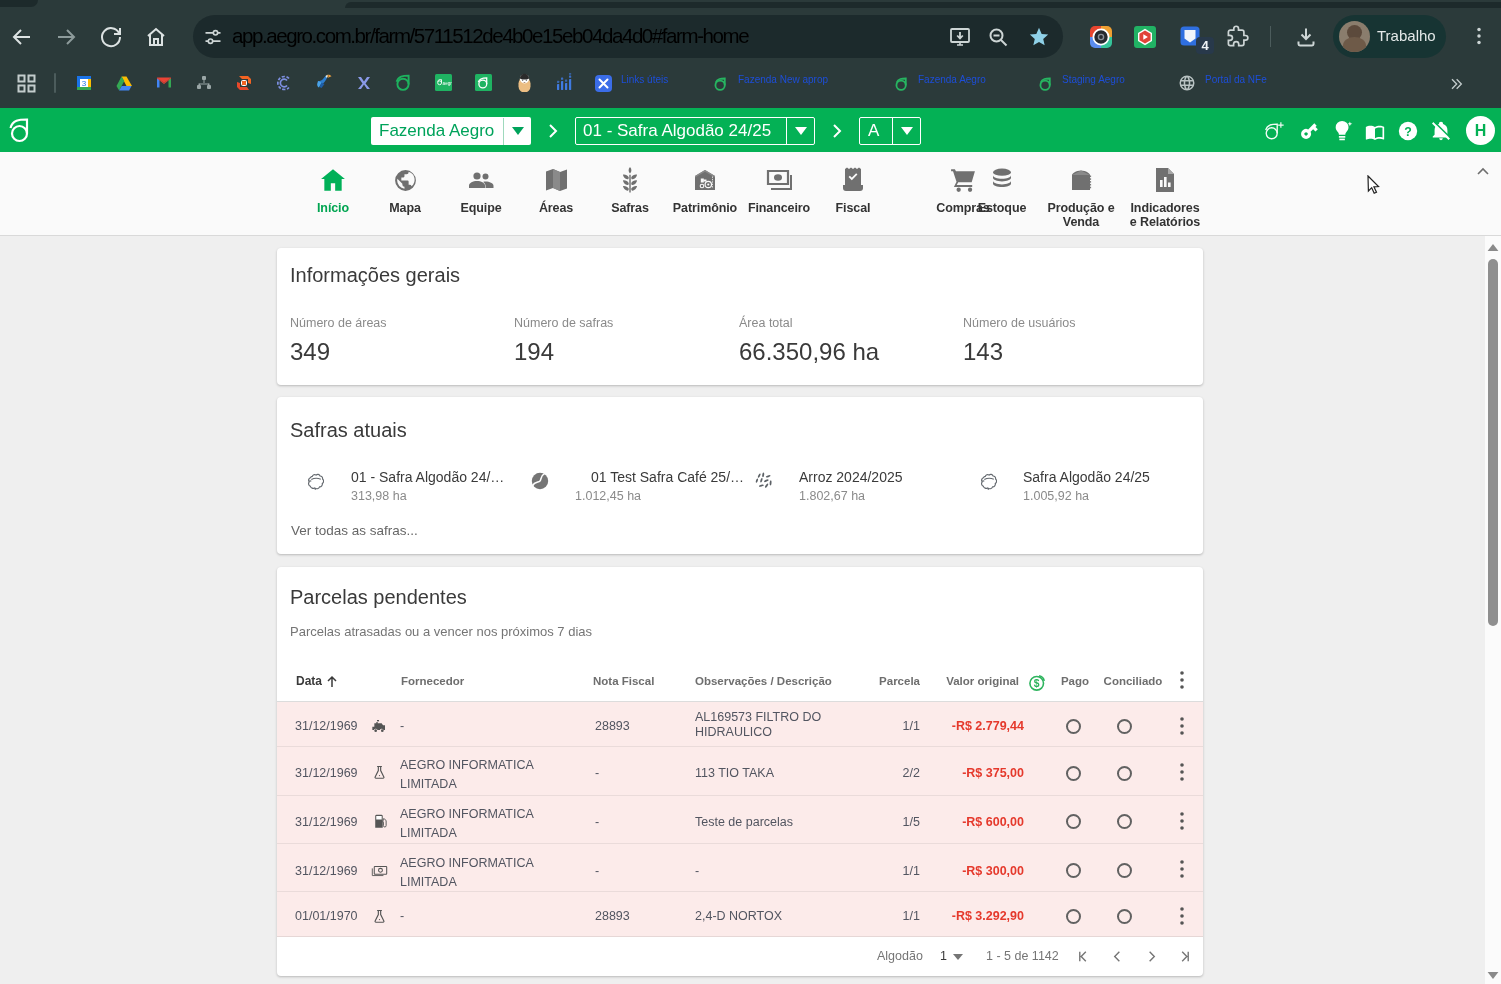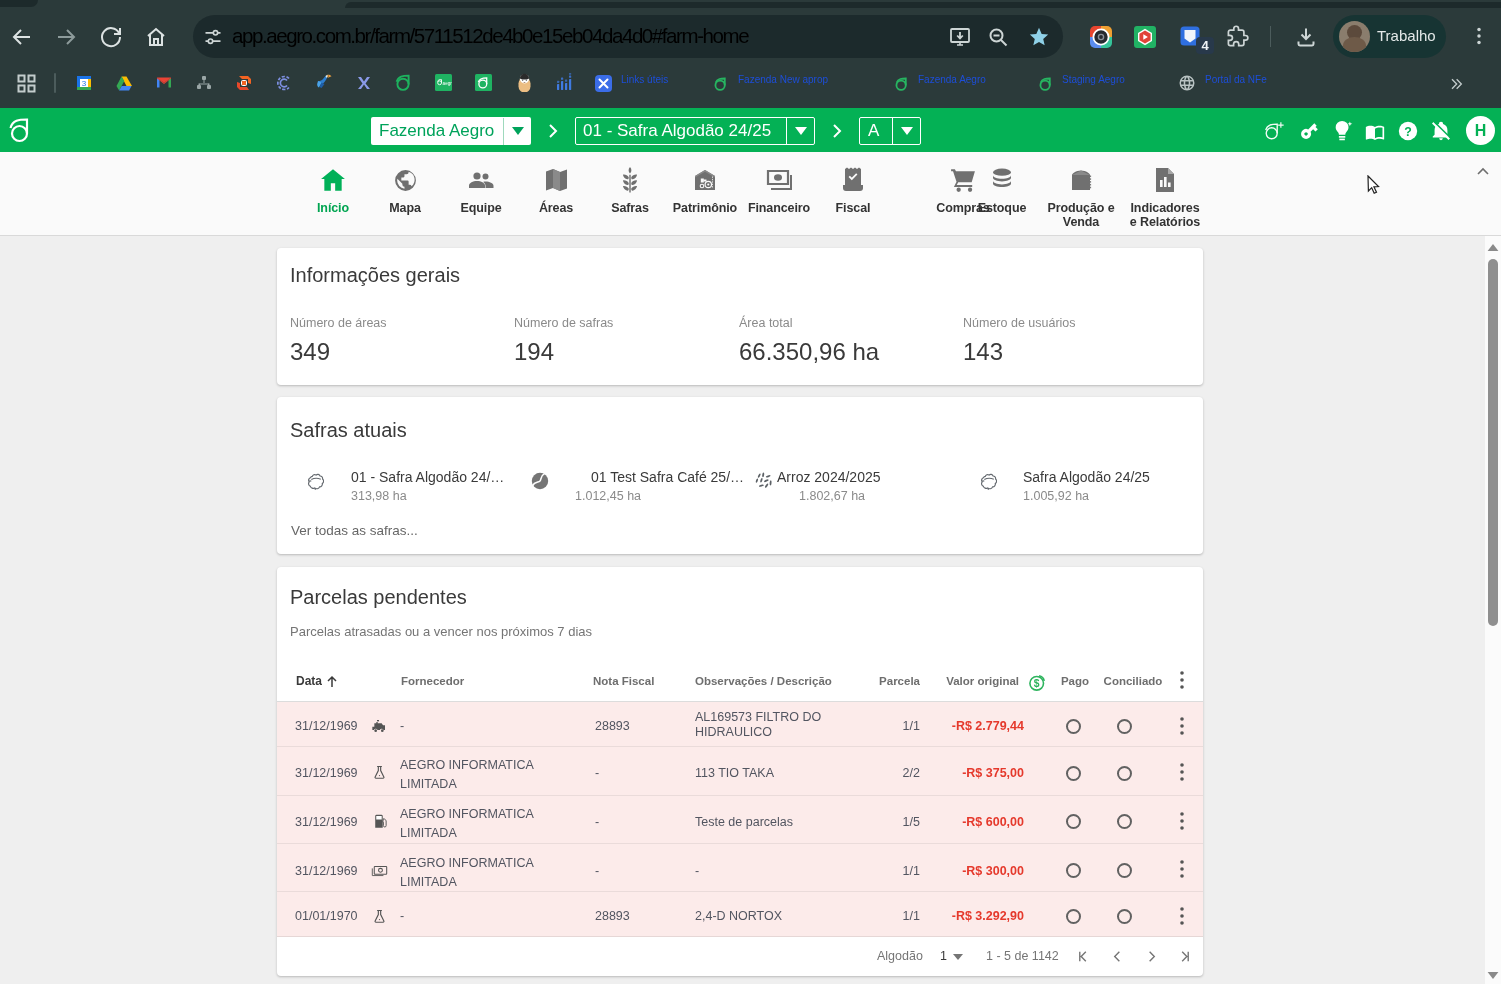--- a/index.html
+++ b/index.html
@@ -508,21 +508,21 @@
           <ellipse cx="8.2" cy="2.9" rx="0.95" ry="2.4" transform="rotate(8 8.2 2.9)"></ellipse>
           <ellipse cx="13.2" cy="4.3" rx="0.95" ry="2.5" transform="rotate(72 13.2 4.3)"></ellipse>
           <ellipse cx="6.4" cy="8.2" rx="0.95" ry="2.4" transform="rotate(18 6.4 8.2)"></ellipse>
           <ellipse cx="11.3" cy="8.7" rx="0.95" ry="2.5" transform="rotate(65 11.3 8.7)"></ellipse>
           <ellipse cx="1.9" cy="8.6" rx="0.9" ry="2.2" transform="rotate(20 1.9 8.6)"></ellipse>
           <ellipse cx="15.6" cy="10.8" rx="0.95" ry="2.6" transform="rotate(5 15.6 10.8)"></ellipse>
           <ellipse cx="6.3" cy="13.7" rx="0.9" ry="2.5" transform="rotate(75 6.3 13.7)"></ellipse>
           <ellipse cx="11.6" cy="13.6" rx="0.95" ry="2.5" transform="rotate(35 11.6 13.6)"></ellipse>
         </g>
       </svg>
-    <div class="abs" style="left:500px;top:72px;font-size:14px;color:#3a3a3a;">Arroz 2024/2025</div>
+    <div class="abs" style="left:522px;top:72px;font-size:14px;color:#3a3a3a;">Arroz 2024/2025</div>
     <div class="abs" style="left:522px;top:92px;font-size:12.5px;color:#8a8a8a;">1.802,67 ha</div>
 
     <svg style="position:absolute;left:703px;top:76px;" width="17" height="17" viewBox="0 0 17 17" fill="none" stroke="#63686e" stroke-width="1.15">
         <path d="M5.3 3.4a2.5 2.5 0 0 1 3.8-1.3 2.4 2.4 0 0 1 4 .9 2.6 2.6 0 0 1 2.5 3 2.7 2.7 0 0 1-.3 4.4 2.9 2.9 0 0 1-2.7 3.5 3 3 0 0 1-4.9 1 2.9 2.9 0 0 1-4.3-1.6 2.8 2.8 0 0 1-1.2-4.4 2.7 2.7 0 0 1 1.2-4.2 2.5 2.5 0 0 1 1.9-1.3z"></path>
         <path d="M4.3 6.6c2.6-1.5 6.4-1.7 9.5-.4"></path>
         <path d="M2 8.2c.7-.4 1.6-.4 2.3 0"></path>
         <path d="M8.3 15.3v1.4" stroke-width="1.3"></path>
       </svg>
     <div class="abs" style="left:746px;top:72px;font-size:14px;color:#3a3a3a;">Safra Algodão 24/25</div>
     <div class="abs" style="left:746px;top:92px;font-size:12.5px;color:#8a8a8a;">1.005,92 ha</div>

